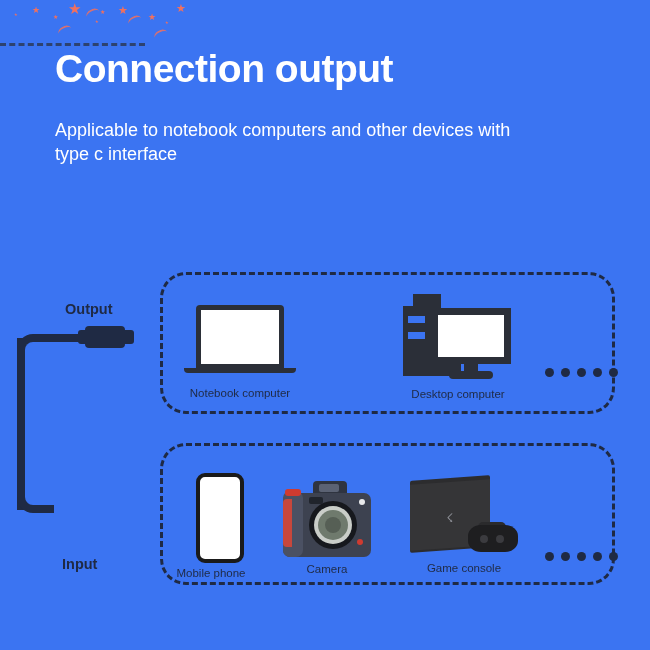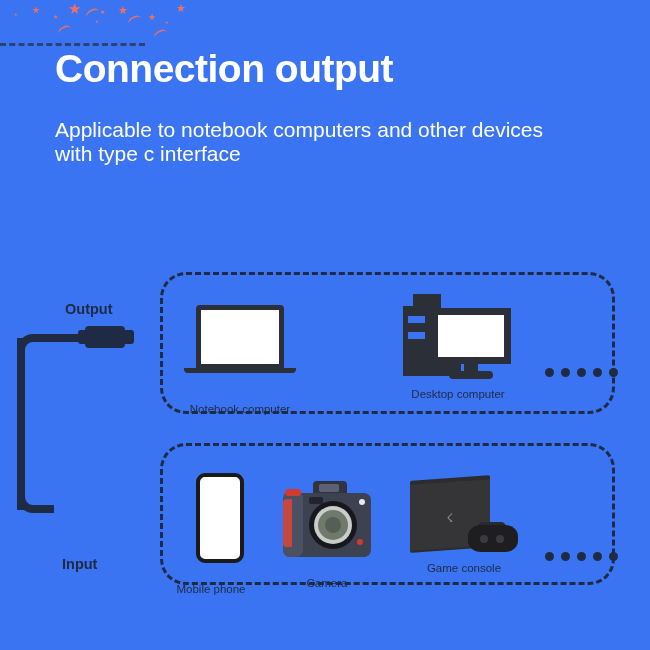--- a/index.html
+++ b/index.html
@@ -73,21 +73,21 @@
     font-size: 39px;
     font-weight: bold;
     color: #ffffff;
     letter-spacing: -0.5px;
   }
   #subtitle {
     position: absolute;
     left: 55px;
     top: 118px;
     width: 490px;
-    font-size: 21px;
+    font-size: 18px;
     line-height: 24px;
     color: #ffffff;
   }
 
   
   .group-box {
     position: absolute;
     border: 3px dashed #1f2a44;
     border-radius: 26px;
     box-sizing: border-box;
@@ -96,21 +96,21 @@
   #group-input  { left: 160px; top: 443px; width: 455px; height: 142px; }
 
   .device {
     position: absolute;
     text-align: center;
   }
   .device-label {
     font-size: 11.5px;
     color: #1f2a44;
     white-space: nowrap;
-    margin-top: 20px;
+    margin-top: 4px;
   }
   .device-art {
     position: relative;
     margin: 0 auto;
   }
 
   
   .dots {
     position: absolute;
     display: flex;
@@ -499,21 +499,21 @@
       <div class="cam-red-top"></div>
       <div class="cam-red-side"></div>
       <div class="cam-badge"></div>
       <div class="cam-dot"></div>
       <div class="cam-lens-outer"></div>
       <div class="cam-lens-mid"></div>
       <div class="cam-lens-in"></div>
       <div class="cam-lens-core"></div>
       <div class="cam-reddot"></div>
     </div>
-    <div class="device-label" style="margin-top:20px;">Camera</div>
+    <div class="device-label" style="margin-top:6px;">Camera</div>
   </div>
 
   <div class="device" style="left:410px;top:478px;width:108px;">
     <div class="device-art console">
       <div class="con-body"></div>
       <div class="con-body2"></div>
       <div class="con-logo">☇</div>
       <div class="pad-top"></div>
       <div class="pad"></div>
       <div class="pad-stick l"></div>

